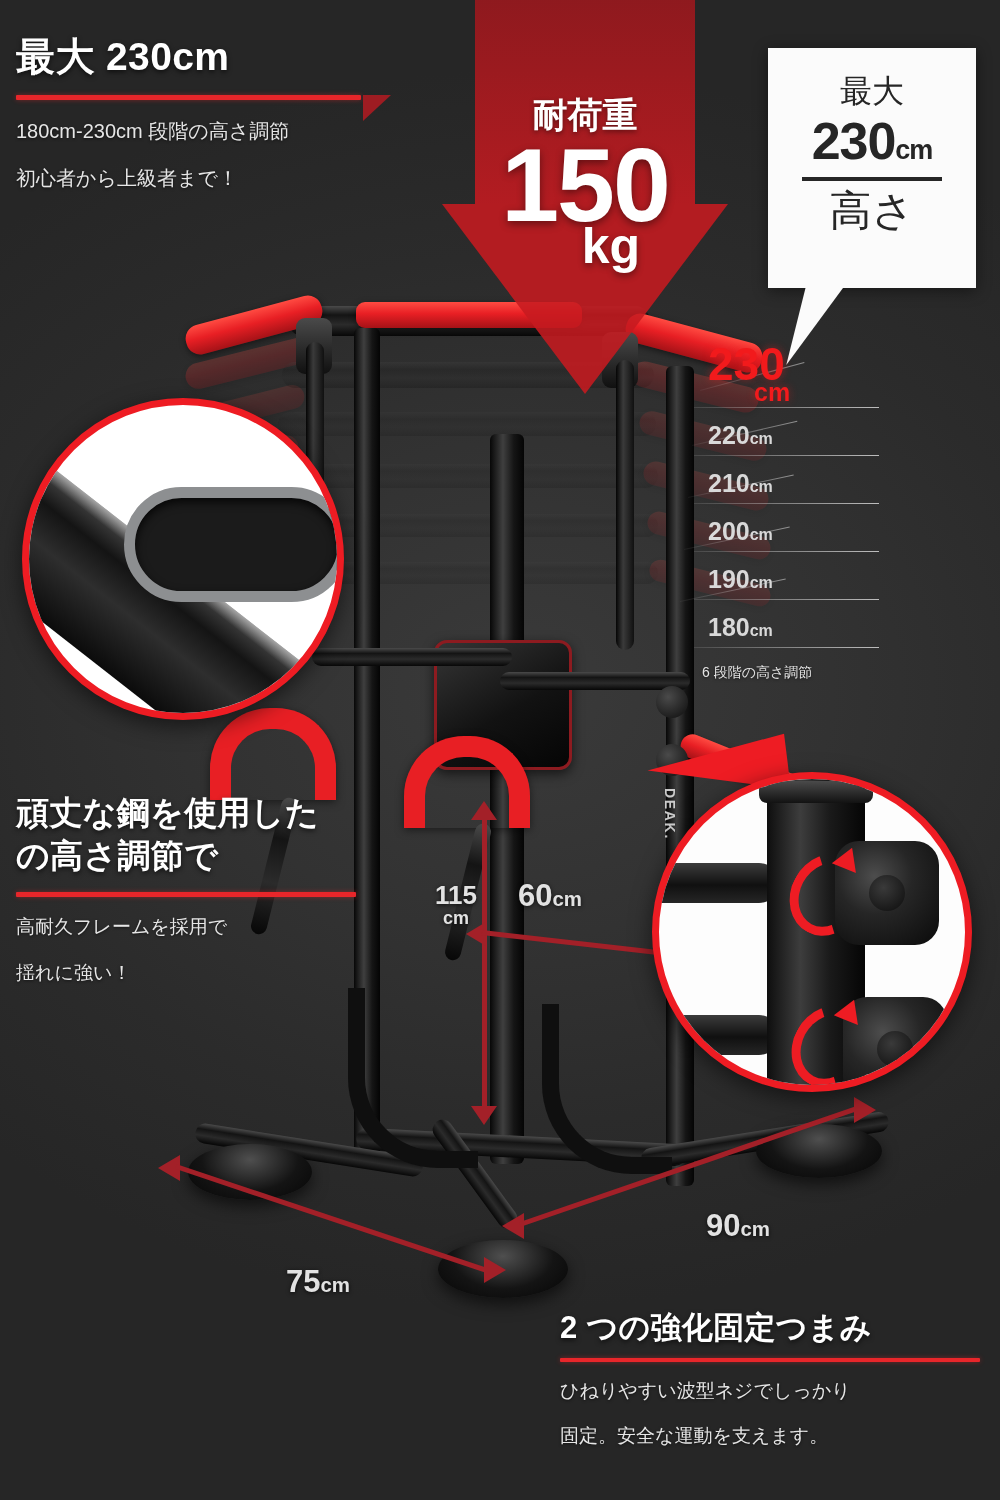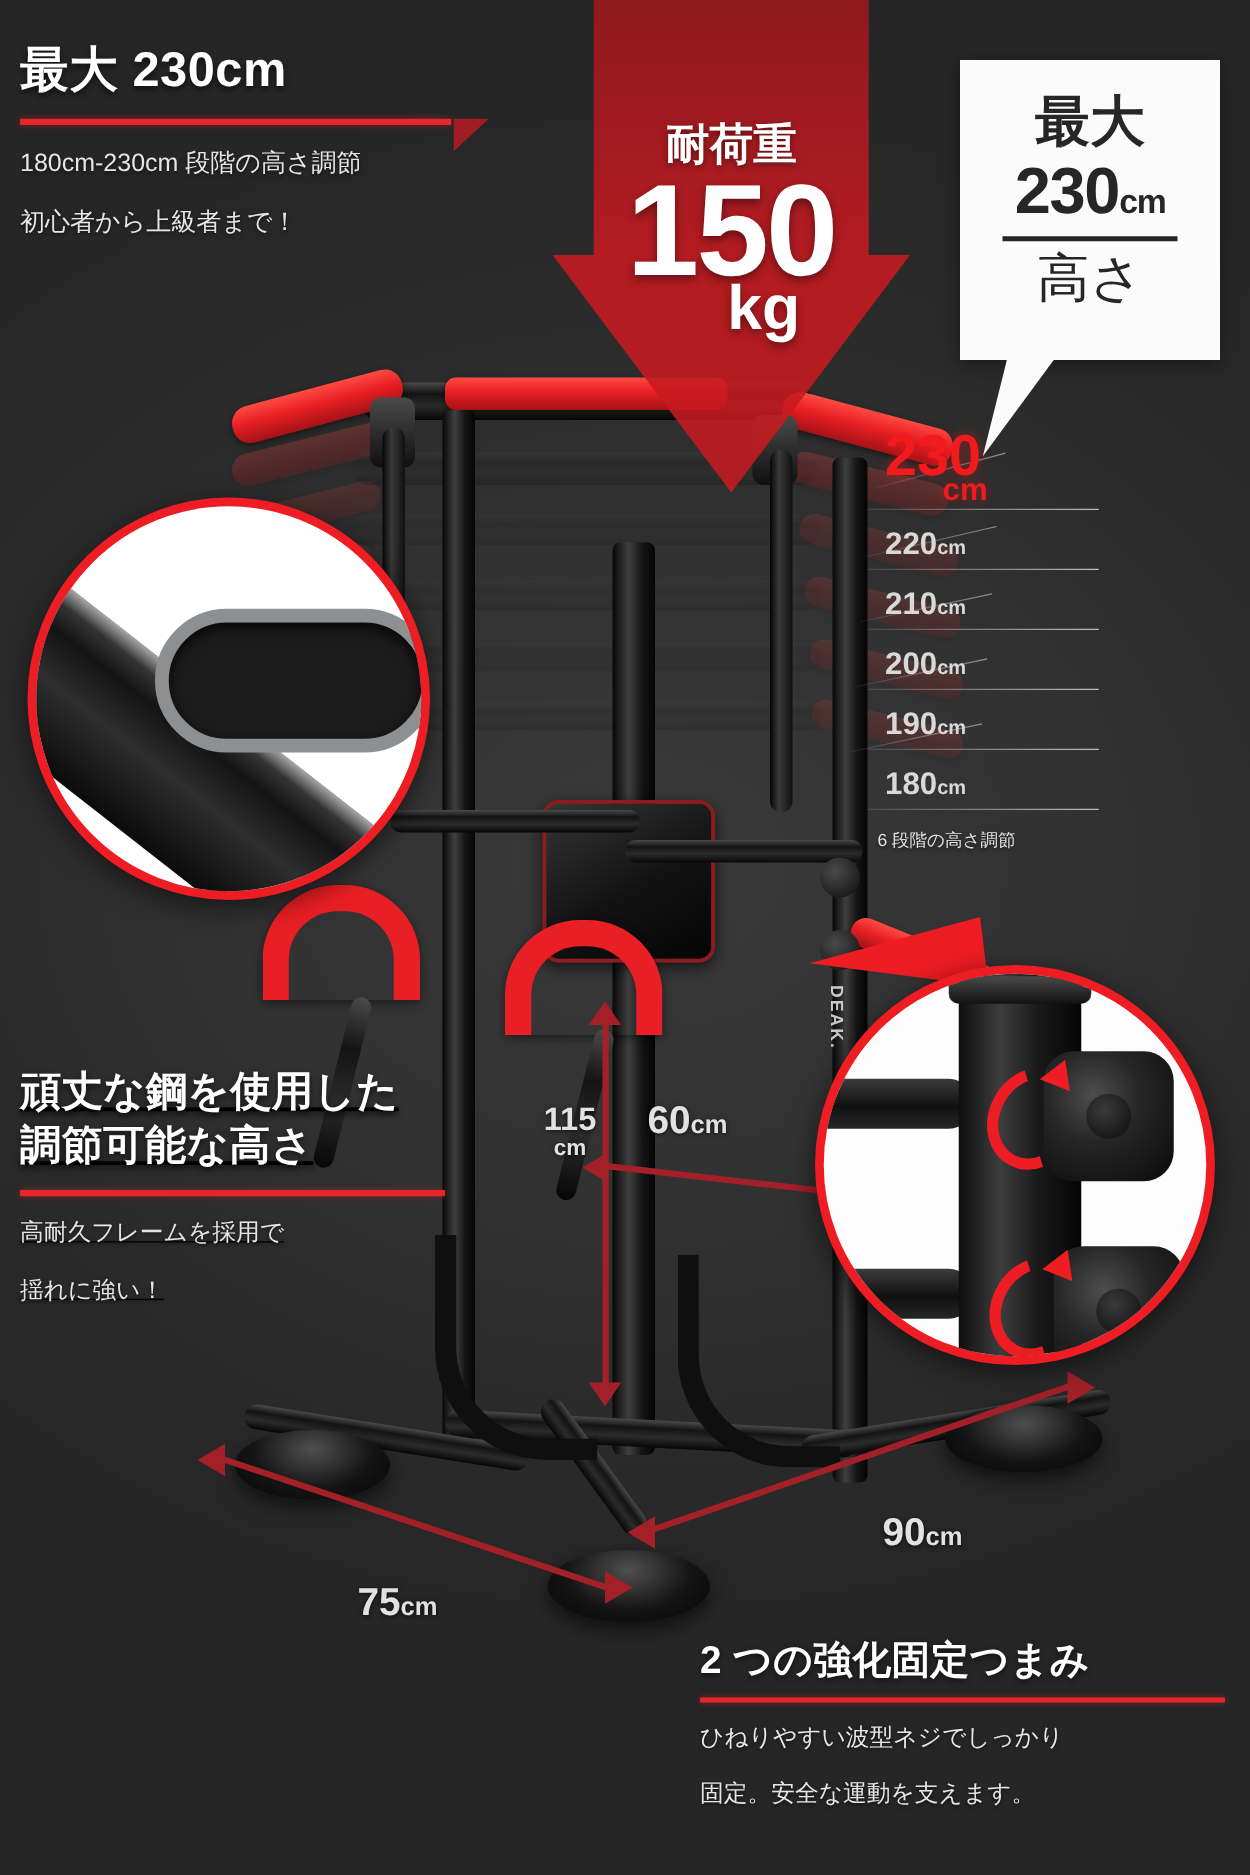--- a/index.html
+++ b/index.html
@@ -40,21 +40,21 @@
   #blk-height .sub { margin-top:15px; font-size:20px; }
   
   .wedge {
     position:absolute; width:0; height:0;
     border-top:26px solid #9e1c22;
     border-right:28px solid transparent;
   }
   #blk-height .wedge { left:347px; top:0px; }
 
   
-  #blk-pipe { left:16px; top:852px; width:360px;text-decoration:underline; }
+  #blk-pipe { left:16px; top:792px; width:360px; }
   #blk-pipe .hl { font-size:33px; }
   #blk-pipe .rule { margin-top:14px; width:340px; }
   #blk-pipe .sub { margin-top:15px; font-size:19px; }
 
   
   #blk-knob { left:560px; top:1308px; width:420px; }
   #blk-knob .hl { font-size:31px; }
   #blk-knob .rule { margin-top:10px; width:420px; height:4px; }
   #blk-knob .sub { margin-top:14px; font-size:19px; }
 
@@ -94,21 +94,21 @@
     box-shadow:0 3px 14px rgba(0,0,0,.45);
   }
   #bubble .tail {
     position:absolute; left:28px; top:239px; width:0; height:0;
     border-left:0 solid transparent;
     border-right:38px solid transparent;
     border-top:78px solid #fbfbfb;
     transform:skewX(-14deg);
   }
   #bubble .inner { position:absolute; inset:0; text-align:center; color:#262626; }
-  #bubble .b1 { margin-top:27px; font-size:44px; font-weight:bold; line-height:1.05; }
+  #bubble .b1 { margin-top:27px; font-size:32px; font-weight:normal; line-height:1.05; }
   #bubble .b2 { margin-top:6px; font-size:52px; font-weight:bold; line-height:1; letter-spacing:-.02em; }
   #bubble .b2 .u { font-size:27px; }
   #bubble .bline { margin:10px auto 0; width:140px; height:4px; background:#262626; }
   #bubble .b3 { margin-top:7px; font-size:42px; font-weight:normal; line-height:1.1; }
 
   
   #scale { position:absolute; left:694px; top:330px; width:190px; }
   .srow { position:relative; height:48px; }
   .srow .lab { position:absolute; left:14px; bottom:6px; color:#d9d9d9; font-size:25px; font-weight:bold; }
   .srow .lab .u { font-size:16px; font-weight:bold; }
@@ -489,21 +489,21 @@
     <div style="position:relative;">
       <div class="rule"></div>
       <div class="wedge"></div>
     </div>
     <div class="sub">180cm-230cm 段階の高さ調節</div>
     <div class="sub">初心者から上級者まで！</div>
   </div>
 
   <div class="blk" id="blk-pipe">
     <div class="hl">頑丈な鋼を使用した</div>
-    <div class="hl">調節可能な高さ</div>
+    <div class="hl">の高さ調節で</div>
     <div class="rule"></div>
     <div class="sub">高耐久フレームを採用で</div>
     <div class="sub">揺れに強い！</div>
   </div>
 
   <div class="blk" id="blk-knob">
     <div class="hl">2 つの強化固定つまみ</div>
     <div class="rule"></div>
     <div class="sub">ひねりやすい波型ネジでしっかり</div>
     <div class="sub">固定。安全な運動を支えます。</div>

